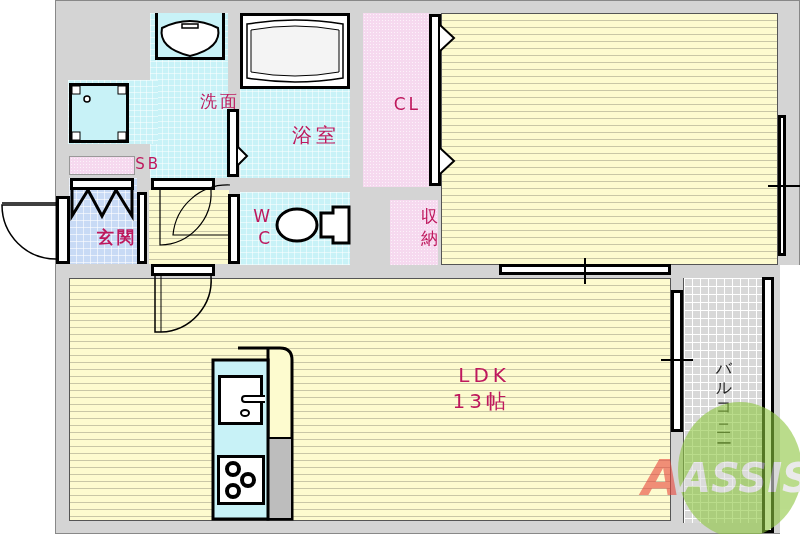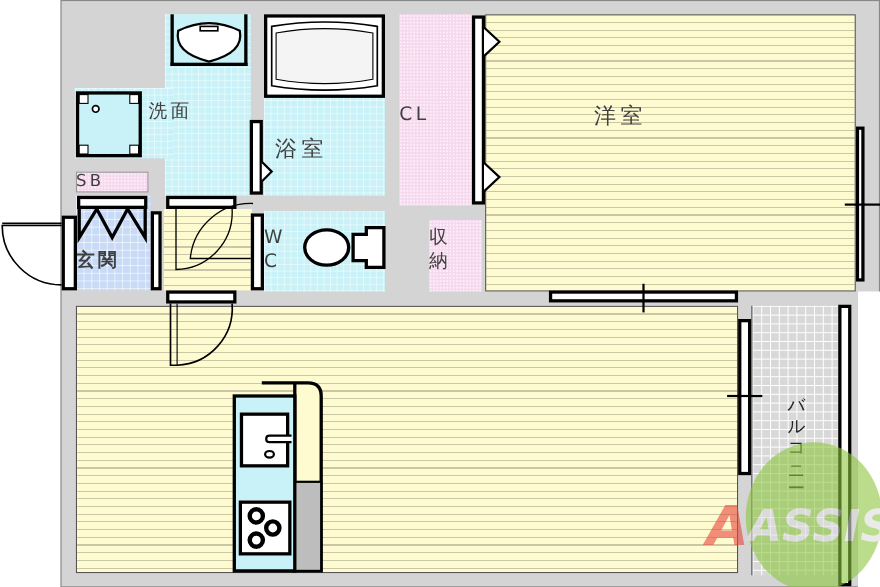--- a/index.html
+++ b/index.html
@@ -4,34 +4,33 @@
 <style>
   html, body { margin:0; padding:0; background:#ffffff; }
   body { width:800px; height:534px; position:relative; overflow:hidden; font-family:"DejaVu Sans", sans-serif; }
   .abs { position:absolute; box-sizing:border-box; }
   .wall { background:#d4d4d4; }
   .yellow { background-color:#fdfbcf; background-image:repeating-linear-gradient(180deg, transparent 0, transparent 6px, #c9c7a6 6px, #c9c7a6 7px); }
   .blue { background-color:#c8f2f7; background-image:linear-gradient(#ffffff80 1px, transparent 1px), linear-gradient(90deg, #ffffff80 1px, transparent 1px); background-size:6px 6px; }
   .blue2 { background-color:#c8daf5; background-image:linear-gradient(#ffffff99 1px, transparent 1px), linear-gradient(90deg, #ffffff99 1px, transparent 1px); background-size:7px 7px; }
   .pink { background-color:#f6d9ef; background-image:radial-gradient(#ffffffaa 0.6px, transparent 0.8px); background-size:3px 3px; }
   .gray-grid { background-color:#d8d8d8; background-image:linear-gradient(#ffffff 1px, transparent 1px), linear-gradient(90deg, #ffffff 1px, transparent 1px); background-size:8px 8px; }
-  .label { font-size:20px; color:#404040; text-align:left; line-height:1.3; letter-spacing:4px; }
+  .label { font-size:20px; color:#be185d; text-align:right; line-height:1.3; letter-spacing:4px; }
   .label.small { font-size:17px; letter-spacing:3px; }
   .win { background:#fff; border:3px solid #000; }
   svg { position:absolute; overflow:visible; }
 </style>
 </head>
 <body>
 
 <div class="abs wall" style="left:55px;top:0;width:745px;height:534px;border:1px solid #888;"></div>
 <div class="abs" style="left:780px;top:265px;width:20px;height:270px;background:#fff;"></div>
 
 <div class="abs yellow" style="left:441px;top:13px;width:337px;height:252px;border:1px solid #555;"></div>
 <div class="abs label" style="left:540px;top:92px;width:140px;">
-  <div>洋室</div>
 </div>
 <div class="abs win" style="left:778px;top:115px;width:8px;height:141px;"></div>
 <div class="abs" style="left:768px;top:185px;width:32px;height:2px;background:#000;"></div>
 
 <div class="abs pink" style="left:363px;top:13px;width:66px;height:174px;"></div>
 <div class="abs label small" style="left:363px;top:93px;width:58px;">CL</div>
 <div class="abs win" style="left:429px;top:14px;width:12px;height:172px;"></div>
 <svg style="left:440px;top:25px;width:20px;height:150px;">
   <polyline points="0,0 14,13 0,26" fill="#fff" stroke="#000" stroke-width="2"></polyline>
   <polyline points="0,123 14,136 0,149" fill="#fff" stroke="#000" stroke-width="2"></polyline>
@@ -68,21 +67,21 @@
 </svg>
 <div class="abs label small" style="left:135px;top:90px;width:105px;">
   <div>洗面</div>
 </div>
 <div class="abs win" style="left:227px;top:109px;width:12px;height:68px;"></div>
 <svg style="left:238px;top:147px;width:14px;height:22px;">
   <polyline points="0,0 9,9 0,18" fill="#fff" stroke="#000" stroke-width="2"></polyline>
 </svg>
 
 <div class="abs pink" style="left:69px;top:156px;width:66px;height:19px;border:1px solid #999;"></div>
-<div class="abs label small" style="left:69px;top:155px;width:82px;font-size:15px;">SB</div>
+<div class="abs label small" style="left:79px;top:155px;width:82px;font-size:15px;">SB</div>
 
 <div class="abs blue2" style="left:69px;top:178px;width:68px;height:86px;"></div>
 <div class="abs" style="left:70px;top:178px;width:64px;height:12px;border:3px solid #000;background:#fff;"></div>
 <svg style="left:70px;top:188px;width:64px;height:30px;">
   <path d="M2,0 L2,28 L18,2 L32,28 L46,2 L62,28 L62,0" fill="none" stroke="#000" stroke-width="3"></path>
 </svg>
 <div class="abs label small" style="left:69px;top:226px;width:68px;font-weight:bold;">玄関</div>
 <div class="abs win" style="left:56px;top:196px;width:14px;height:68px;"></div>
 <svg style="left:0;top:200px;width:60px;height:62px;">
   <path d="M56,5 L2,5 A54,54 0 0 0 56,59" fill="none" stroke="#000" stroke-width="1.5"></path>
@@ -104,20 +103,22 @@
   <div>W</div>
   <div>C</div>
 </div>
 <svg style="left:275px;top:205px;width:75px;height:42px;">
   <ellipse cx="22" cy="20" rx="20" ry="16" fill="#fff" stroke="#000" stroke-width="3"></ellipse>
   <path d="M46,8 L58,8 L58,2 L74,2 L74,38 L58,38 L58,32 L46,32 Z" fill="#fff" stroke="#000" stroke-width="3"></path>
 </svg>
 
 <div class="abs yellow" style="left:69px;top:278px;width:602px;height:243px;border:1px solid #555;"></div>
 <div class="abs label" style="left:400px;top:362px;width:110px;">
+  <div>LDK</div>
+  <div>13帖</div>
 </div>
 <svg style="left:153px;top:276px;width:60px;height:60px;">
   <path d="M2,0 L2,56 L8,56 A52,52 0 0 0 58,0" fill="none" stroke="#000" stroke-width="1.5"></path>
   <line x1="8" y1="0" x2="8" y2="56" stroke="#000" stroke-width="1"></line>
 </svg>
 
 <svg style="left:210px;top:345px;width:85px;height:180px;">
   <path d="M28,3 L70,3 Q82,3 82,15 L82,174 L58,174 L58,3" fill="#fdfbcf" stroke="#000" stroke-width="3"></path>
   <rect x="58" y="93" width="24" height="81" fill="#bdbdbd" stroke="#000" stroke-width="2"></rect>
   <rect x="3" y="15" width="55" height="159" fill="#c8f2f7" stroke="#000" stroke-width="3"></rect>

